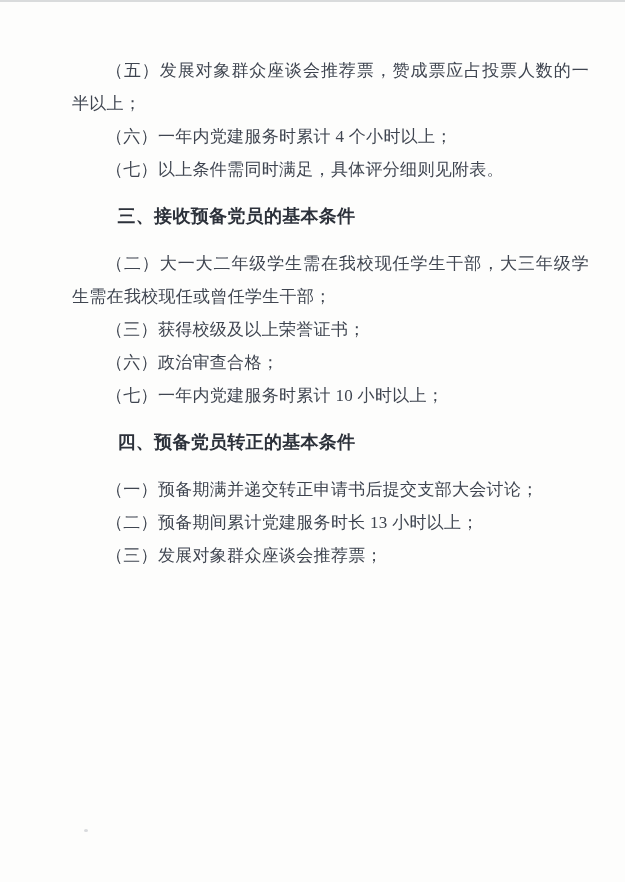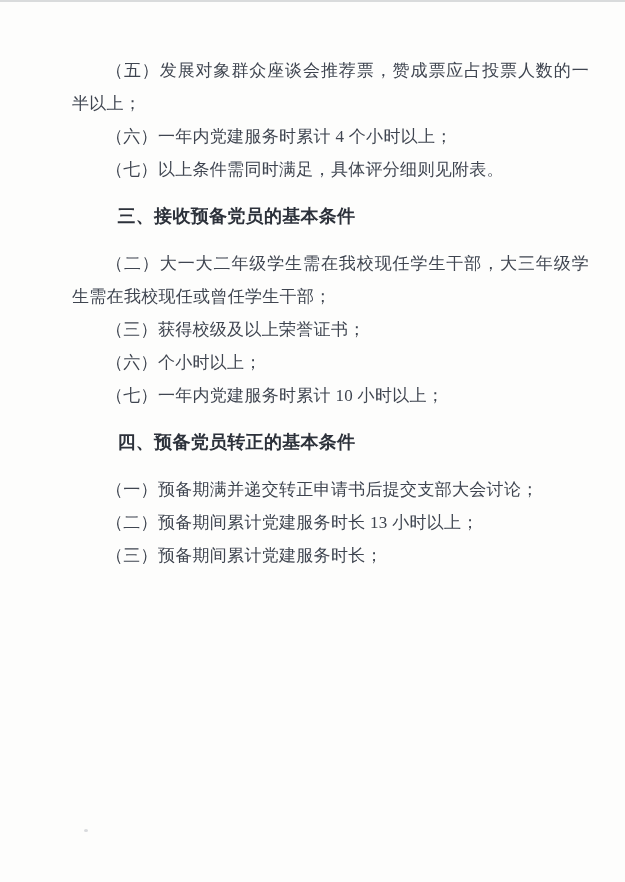--- a/index.html
+++ b/index.html
@@ -52,21 +52,21 @@
 <body>
 
 <div class="page">
   <div class="doc">
     <p>（五）发展对象群众座谈会推荐票，赞成票应占投票人数的一半以上；</p>
     <p>（六）一年内党建服务时累计 4 个小时以上；</p>
     <p>（七）以上条件需同时满足，具体评分细则见附表。</p>
     <h2>三、接收预备党员的基本条件</h2>
     <p>（二）大一大二年级学生需在我校现任学生干部，大三年级学生需在我校现任或曾任学生干部；</p>
     <p>（三）获得校级及以上荣誉证书；</p>
-    <p>（六）个小时以上；</p>
+    <p>（六）政治审查合格；</p>
     <p>（七）一年内党建服务时累计 10 小时以上；</p>
     <h2>四、预备党员转正的基本条件</h2>
     <p>（一）预备期满并递交转正申请书后提交支部大会讨论；</p>
     <p>（二）预备期间累计党建服务时长 13 小时以上；</p>
-    <p>（三）预备期间累计党建服务时长；</p>
+    <p>（三）发展对象群众座谈会推荐票；</p>
   </div>
   <div class="speck"></div>
 </div>
 
 </body></html>

